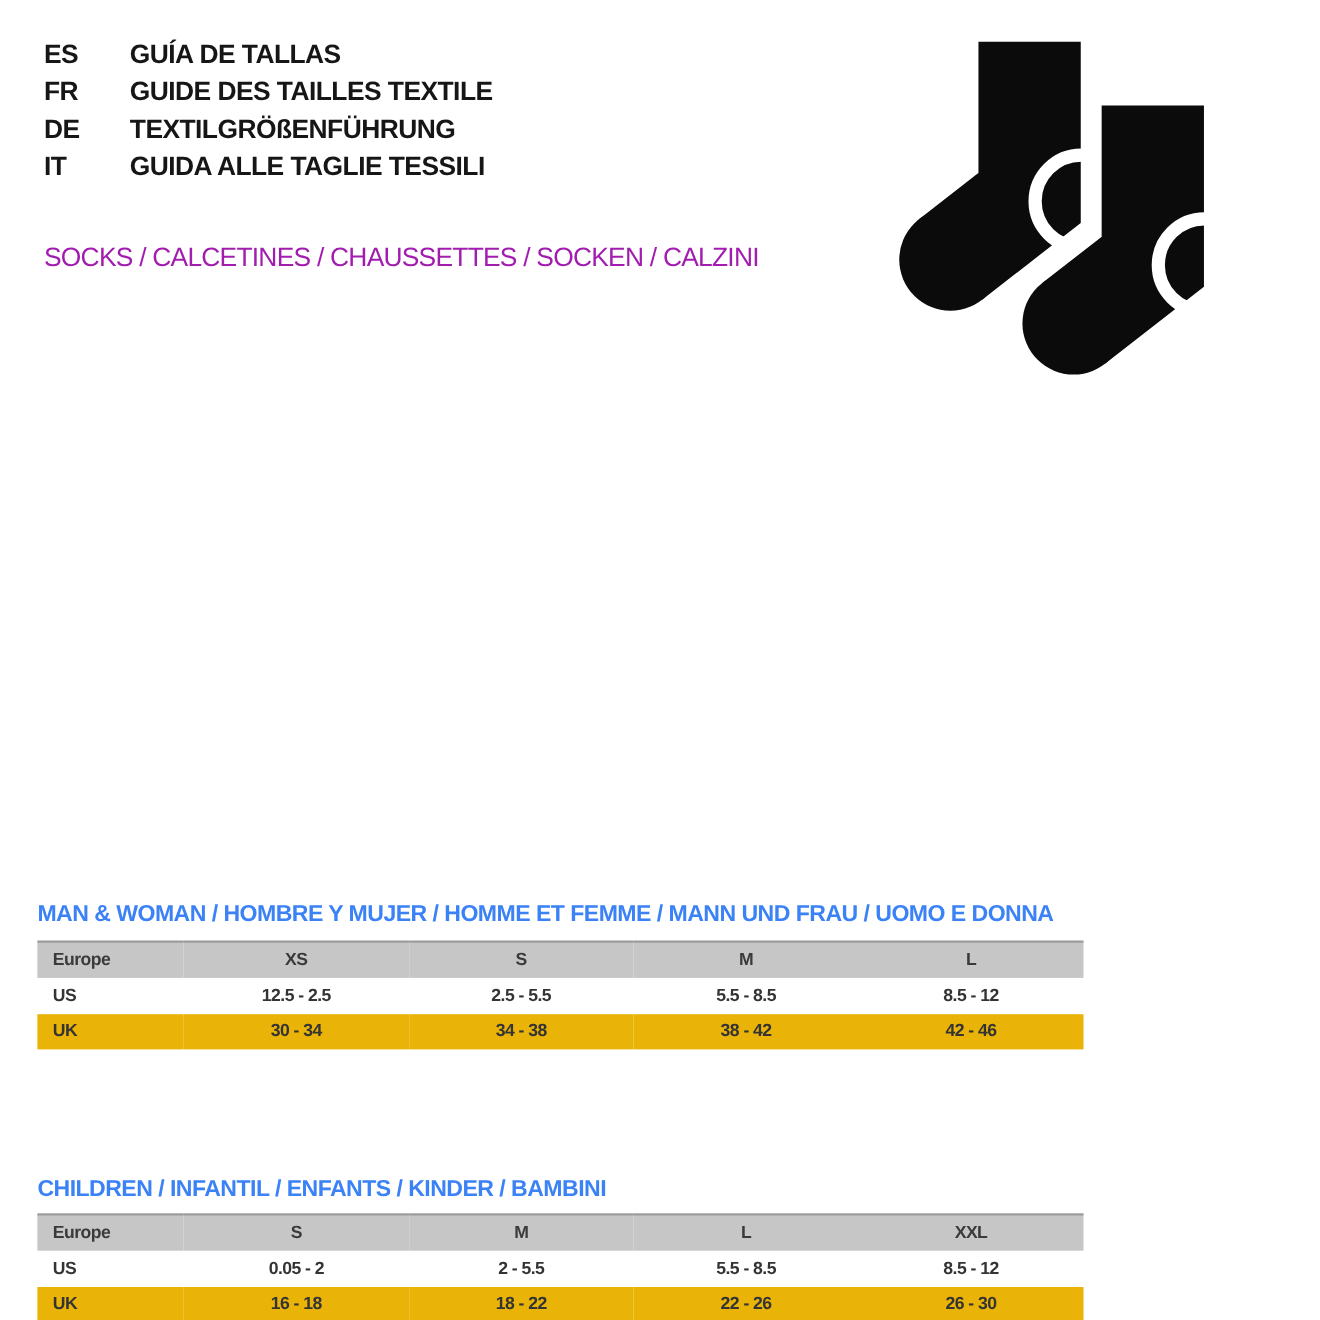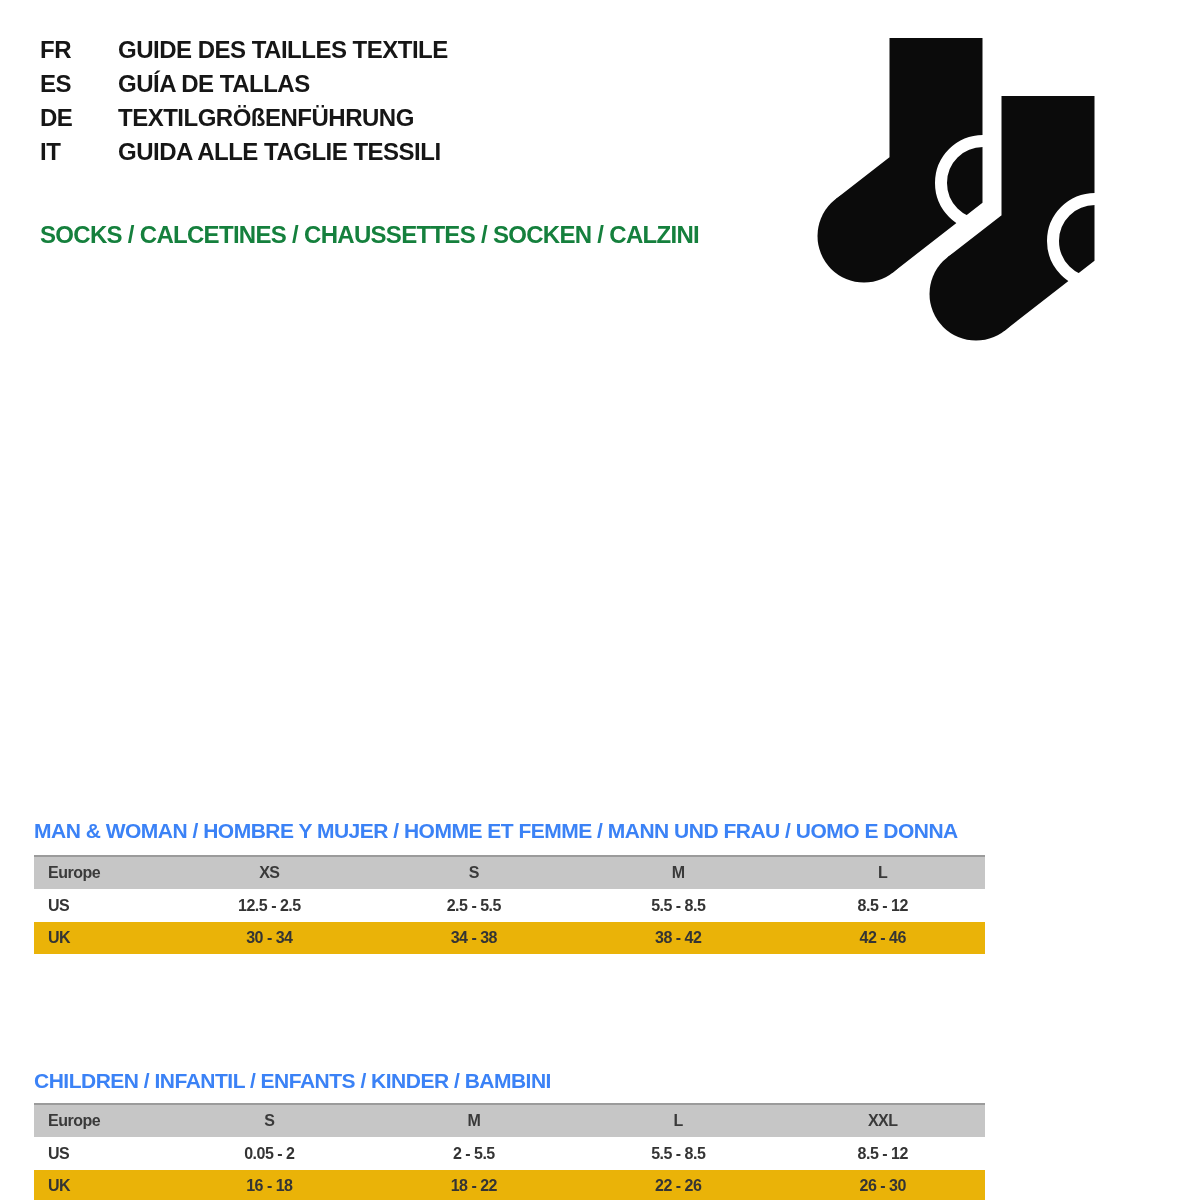--- a/index.html
+++ b/index.html
@@ -23,23 +23,23 @@
     font-size: 24px; font-weight: 700;
     letter-spacing: -0.5px;
     color: #161616;
     white-space: nowrap;
   }
   .lang-code { width: 78px; flex: 0 0 78px; }
 
   
   .product-line {
     position: absolute; left: 40px; top: 221px;
-    font-size: 24px; font-weight: 700;
+    font-size: 24px; font-weight: 400;
     letter-spacing: -0.7px;
-    color: #15803d;
+    color: #a21caf;
     white-space: nowrap;
   }
 
   
   .socks-icon {
     position: absolute; left: 800px; top: 20px;
     width: 330px; height: 340px;
   }
 
   
@@ -83,26 +83,26 @@
   table.size-table thead th { color: #3a3a3a; }
   table.size-table tbody tr { height: 33px; }
   table.size-table tbody tr.row-alt { height: 32px; background: #eab308; }
   table.size-table tbody td { color: #343434; }
 </style>
 </head>
 <body>
 
 <div class="lang-block">
   <div class="lang-row">
+    <span class="lang-code">ES</span>
+    <span class="lang-title">GUÍA DE TALLAS</span>
+  </div>
+  <div class="lang-row">
     <span class="lang-code">FR</span>
     <span class="lang-title">GUIDE DES TAILLES TEXTILE</span>
-  </div>
-  <div class="lang-row">
-    <span class="lang-code">ES</span>
-    <span class="lang-title">GUÍA DE TALLAS</span>
   </div>
   <div class="lang-row">
     <span class="lang-code">DE</span>
     <span class="lang-title">TEXTILGRÖßENFÜHRUNG</span>
   </div>
   <div class="lang-row">
     <span class="lang-code">IT</span>
     <span class="lang-title">GUIDA ALLE TAGLIE TESSILI</span>
   </div>
 </div>

